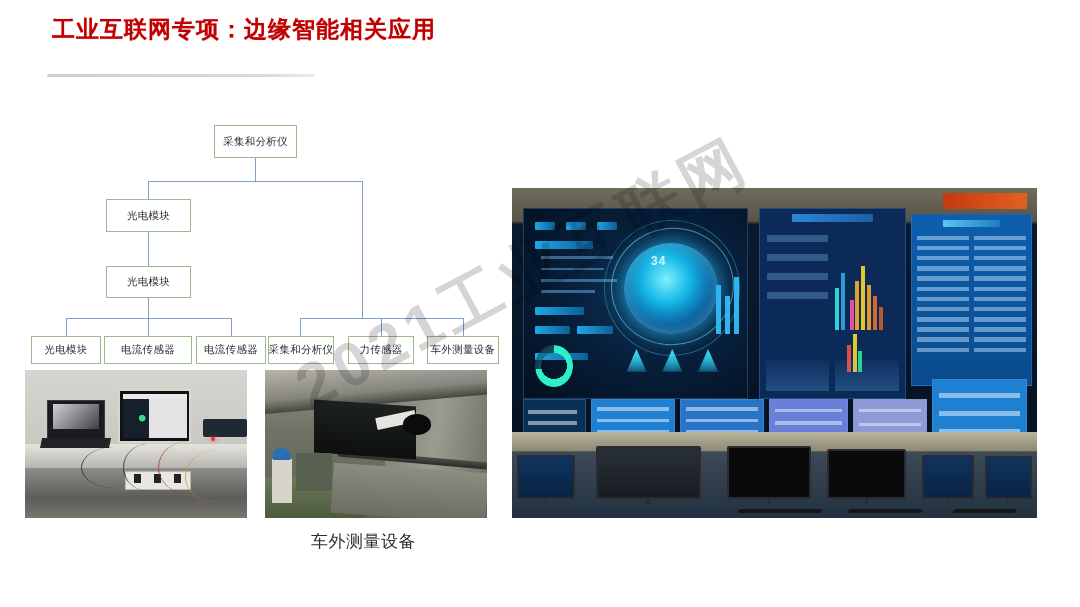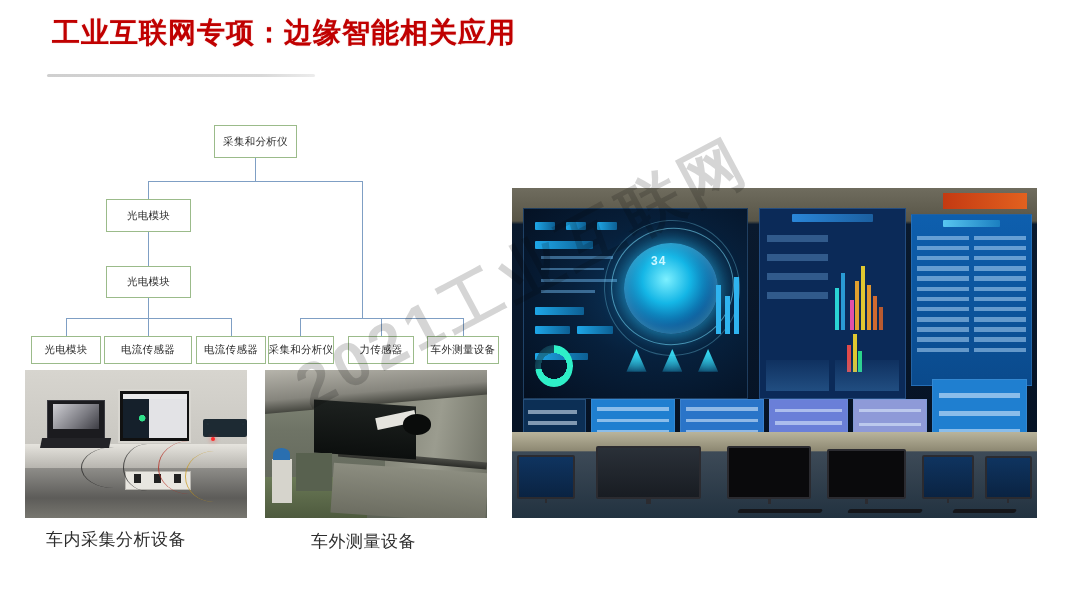--- a/index.html
+++ b/index.html
@@ -13,21 +13,21 @@
   #slide {
     position: relative;
     width: 1080px; height: 607px;
     background: #ffffff;
   }
 
   
   #title {
     position: absolute;
     left: 52px; top: 14px;
-    font-size: 28px;
+    font-size: 23px;
     font-weight: 700;
     letter-spacing: 1px;
     color: #c00000;
     white-space: nowrap;
     text-shadow: 0 0 1px rgba(192,0,0,.5);
   }
   #title-rule {
     position: absolute;
     left: 47px; top: 74px;
     width: 268px; height: 3px;
@@ -272,21 +272,20 @@
     <div class="strip"></div>
     <div class="pow" style="left:49%;"></div>
     <div class="pow" style="left:58%;"></div>
     <div class="pow" style="left:67%;"></div>
 
     <div class="cable" style="left:25%; top:52%; width:30%; height:28%;"></div>
     <div class="cable" style="left:44%; top:50%; width:22%; height:32%;"></div>
     <div class="cable" style="left:60%; top:48%; width:28%; height:36%; border-left-color:rgba(180,40,30,.75);"></div>
     <div class="cable" style="left:72%; top:55%; width:26%; height:34%; border-left-color:rgba(200,150,20,.7);"></div>
   </div>
-  <div class="caption" style="left:46px; top:528px;">车内采集分析设备</div>
 
   <div class="photo" id="photo2">
     <div class="ub-sky"></div>
     <div class="ub-wall"></div>
     <div class="ub-deck"></div>
     <div class="ub-ground"></div>
     <div class="ub-ballast"></div>
     <div class="ub-rail"></div>
     <div class="ub-body"></div>
     <div class="ub-arm"></div>

